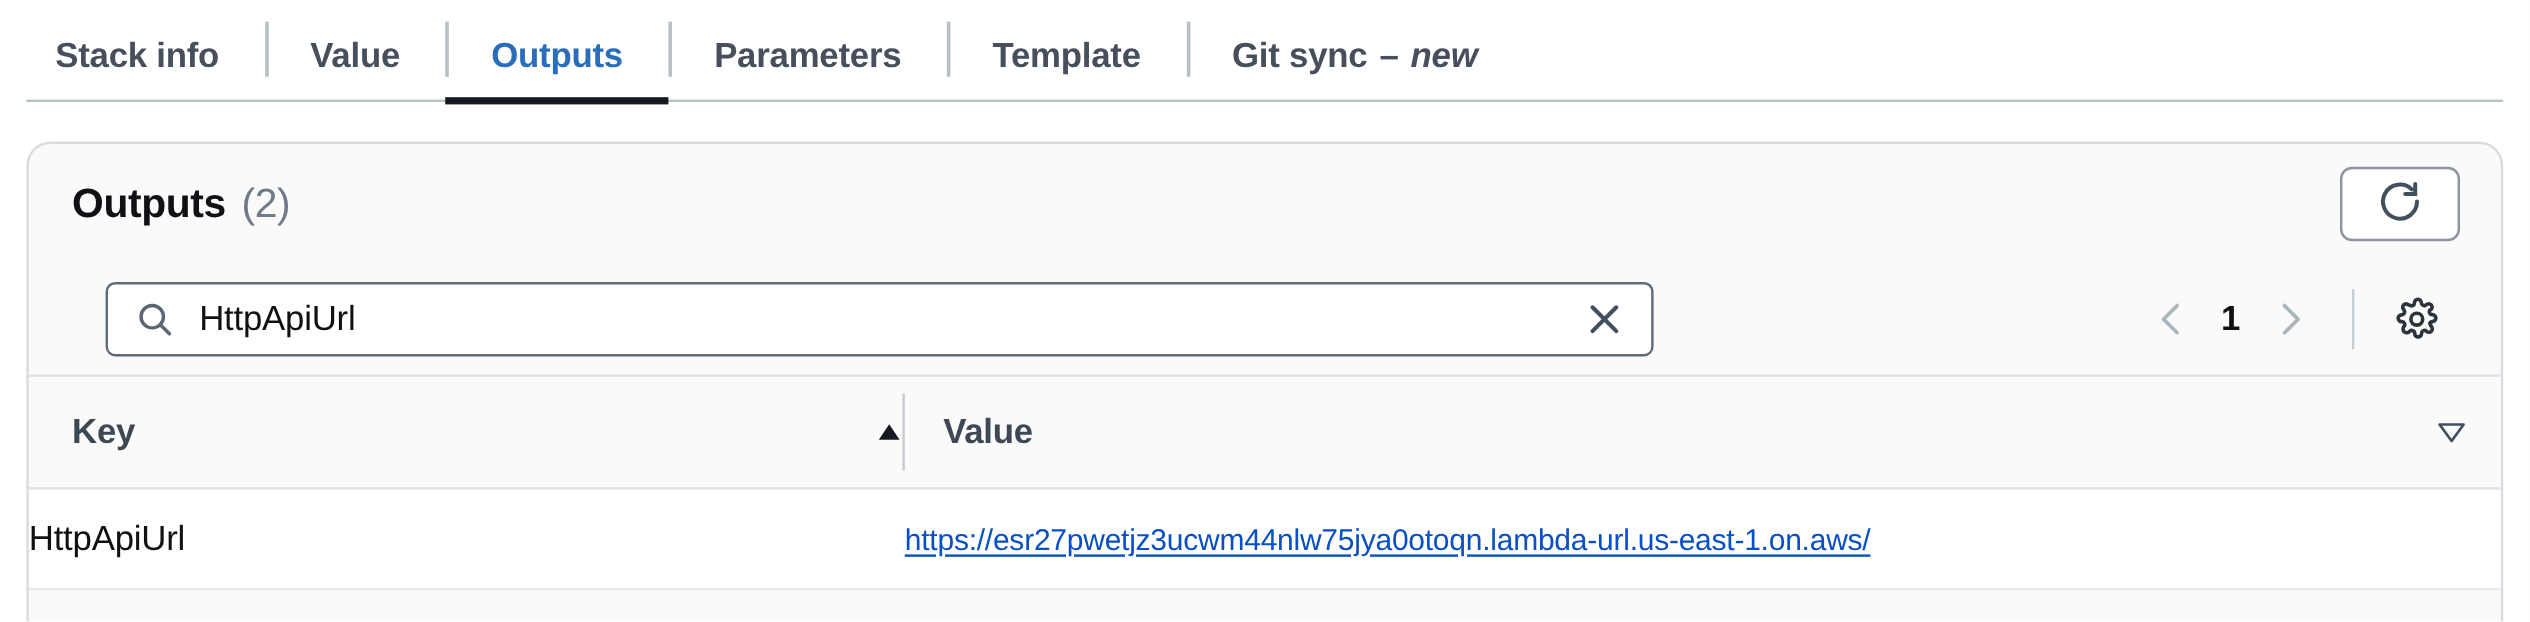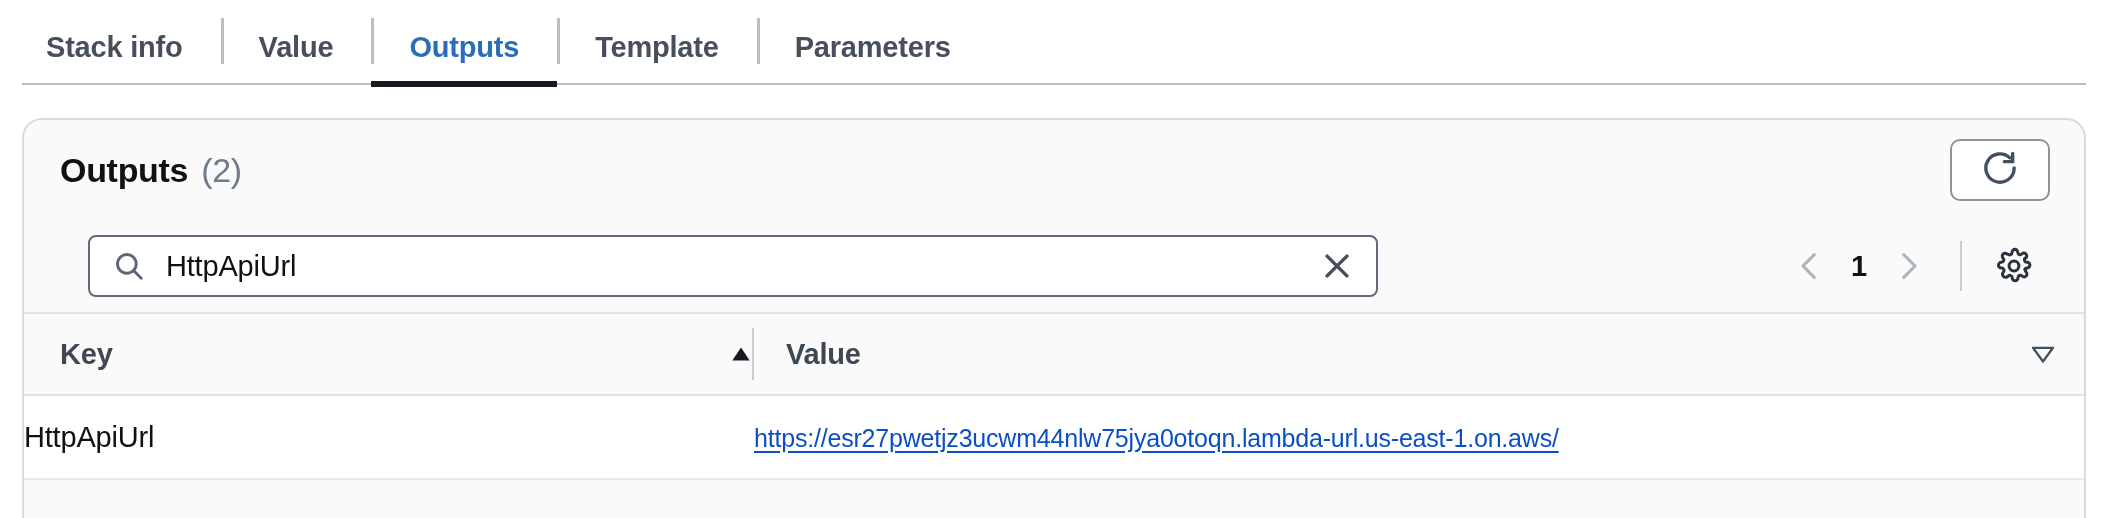--- a/index.html
+++ b/index.html
@@ -246,21 +246,21 @@
     padding: 0;
     vertical-align: middle;
   }
 
   .th-key { width: 730px; }
   .th-value { width: auto; }
 
   .th-inner {
     display: flex;
     align-items: center;
-    height: 80px;
+    height: 92px;
     padding-left: 36px;
     position: relative;
   }
 
   .th-key .th-inner { padding-left: 36px; }
   .th-value .th-inner { padding-left: 32px; }
 
   .sort-caret {
     margin-left: auto;
     margin-right: 0;
@@ -325,28 +325,33 @@
     <div class="tab">
       <span>Value</span>
     </div>
 
 
     <div class="tab active">
       <span>Outputs</span>
     </div>
 
     <div class="tab">
+      <span>Parameters</span>
+    </div>
+
+    <div class="tab">
       <span>Template</span>
     </div>
 
+
     <div class="tab">
-      <span>Parameters</span>
-    </div>
-
-
+      <span>Git sync</span>
+      <span style="margin:0 10px;">–</span>
+      <span class="new-tag">new</span>
+    </div>
   </div>
 
   <div class="card">
 
     <div class="card-header">
       <span class="card-title">Outputs</span>
       <span class="card-count">(2)</span>
       <div class="header-spacer"></div>
       <div class="refresh-btn">
         <span>

